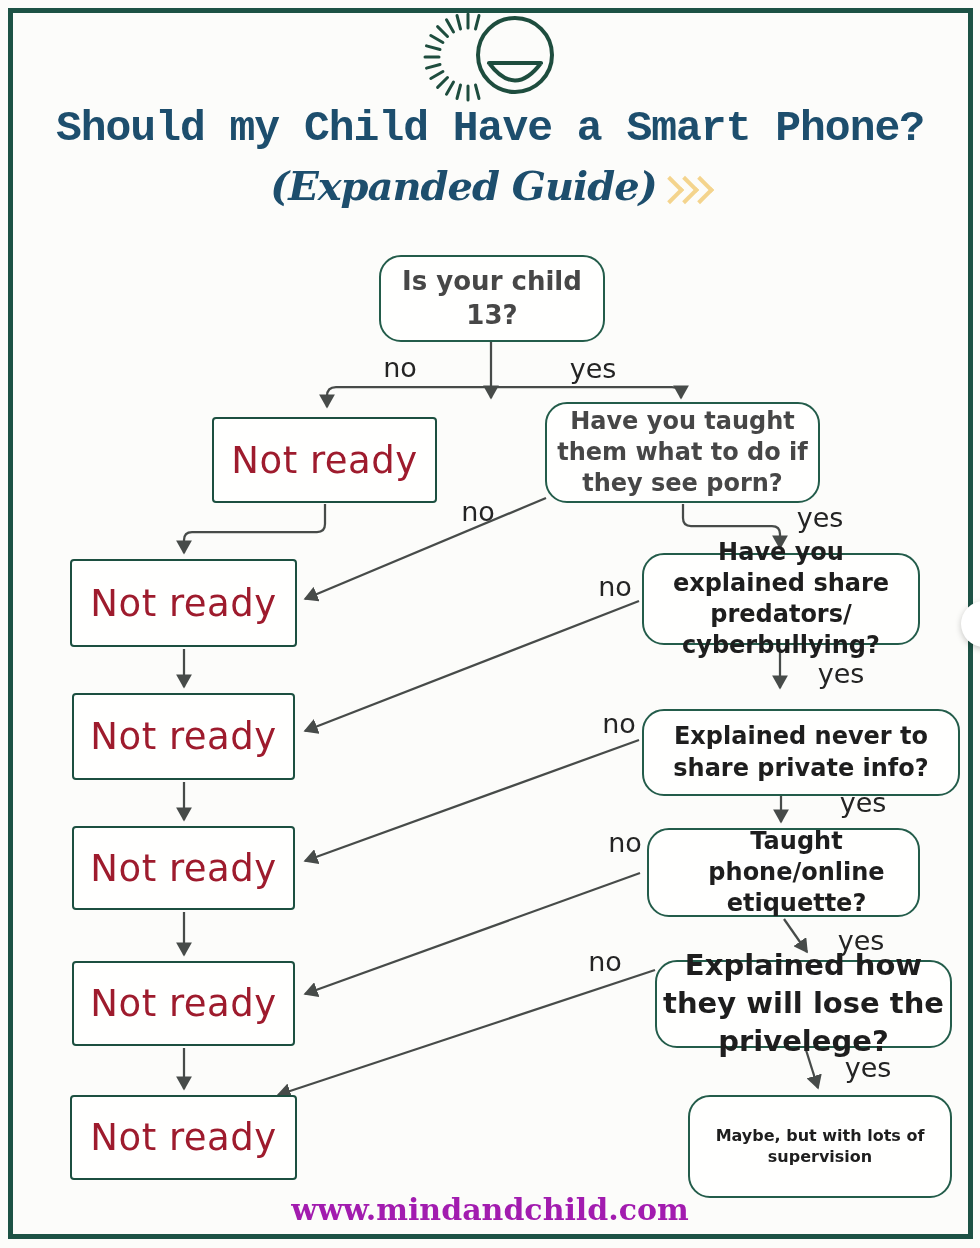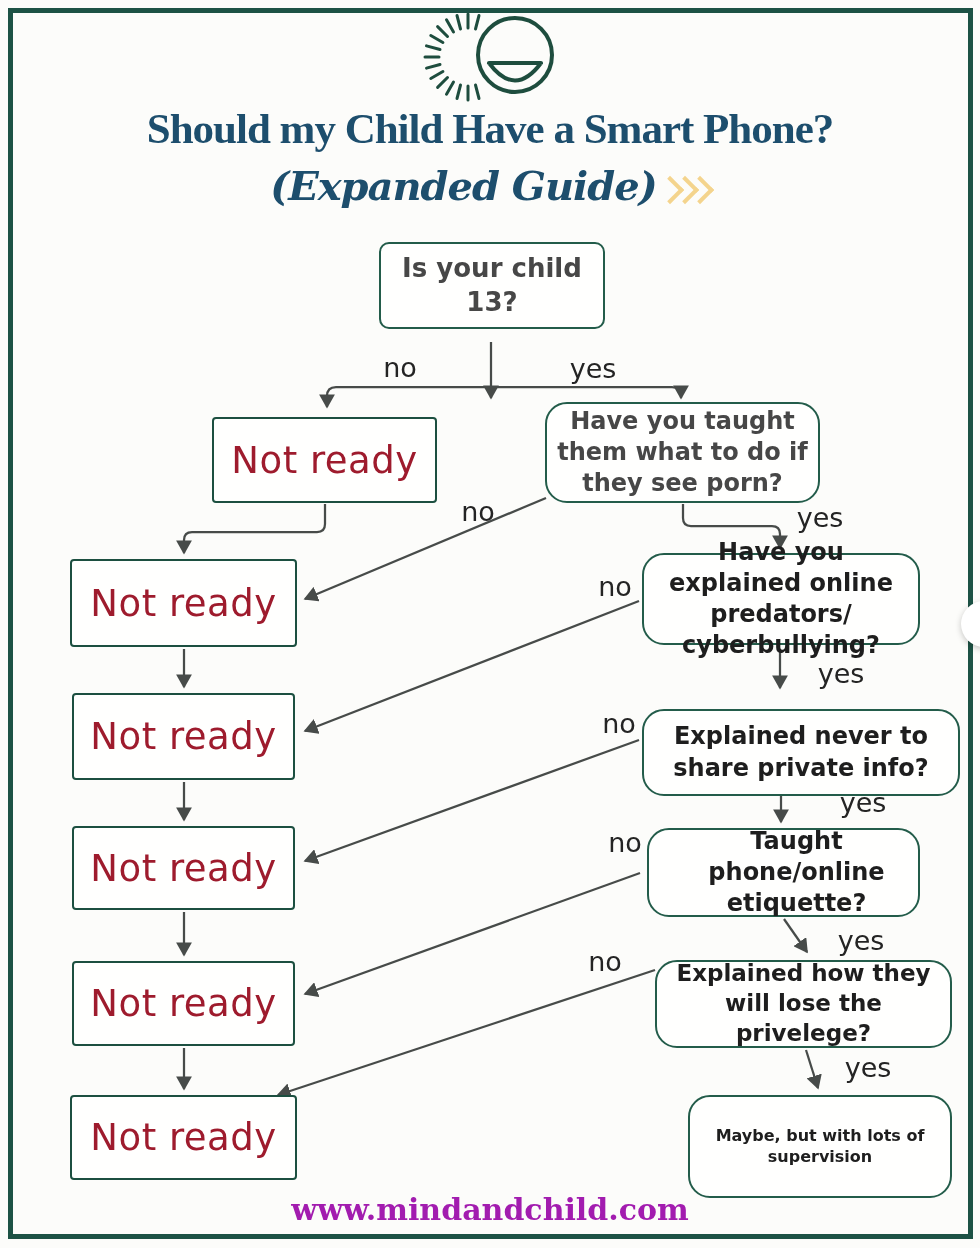--- a/index.html
+++ b/index.html
@@ -8,21 +8,21 @@
     background:#fcfcfa;overflow:hidden;
     font-family:"DejaVu Sans", sans-serif;
   }
   .frame{
     position:absolute;inset:8px 7px 9px 8px;
     border:5px solid #1d5245;pointer-events:none;
   }
   .logo-svg{position:absolute;left:0;top:0;width:980px;height:110px;}
   .title{
     position:absolute;left:0;top:104px;width:100%;text-align:center;
-    font-family:Liberation Serif, serif;font-weight:bold;
+    font-family:Liberation Mono, monospace;font-weight:bold;
     font-size:43px;color:#1d4e6d;letter-spacing:-1px;
   }
   .subtitle-row{
     position:absolute;left:0;top:162px;width:100%;
     display:flex;justify-content:center;align-items:center;gap:8px;
   }
   .subtitle{
     font-family:"DejaVu Serif", serif;font-weight:bold;font-style:italic;
     font-size:40px;color:#1d4e6d;letter-spacing:-1px;
   }
@@ -119,36 +119,36 @@
     <path class="edge" d="M 639 740 L 305 861" marker-end="url(#ah)"></path>
     <path class="edge" d="M 781 782 L 781 822" marker-end="url(#ah)"></path>
     <path class="edge" d="M 184 912 L 184 955" marker-end="url(#ah)"></path>
     <path class="edge" d="M 640 873 L 305 994" marker-end="url(#ah)"></path>
     <path class="edge" d="M 784 919 L 807 952" marker-end="url(#ah)"></path>
     <path class="edge" d="M 184 1048 L 184 1089" marker-end="url(#ah)"></path>
     <path class="edge" d="M 655 970 L 278 1095" marker-end="url(#ah)"></path>
     <path class="edge" d="M 806 1050 L 818 1088" marker-end="url(#ah)"></path>
   </svg>
 
-  <div class="qbox gray" style="left:379px;top:242px;width:226px;height:87px;font-size:26px;border-radius:10px;">
+  <div class="qbox gray" style="left:379px;top:255px;width:226px;height:87px;font-size:26px;">
     <span>Is your child 13?</span>
   </div>
   <div class="qbox gray" style="left:545px;top:402px;width:275px;height:101px;">
     <span>Have you taught them what to do if they see porn?</span>
   </div>
   <div class="qbox" style="left:642px;top:553px;width:278px;height:92px;">
-    <span>Have you explained online predators/​cyberbullying?</span>
+    <span>Have you explained share predators/​cyberbullying?</span>
   </div>
   <div class="qbox" style="left:642px;top:709px;width:318px;height:87px;">
     <span>Explained never to share private info?</span>
   </div>
   <div class="qbox" style="left:647px;top:828px;width:273px;height:89px;padding-left:36px;">
     <span>Taught phone/online etiquette?</span>
   </div>
-  <div class="qbox" style="left:655px;top:960px;width:297px;height:88px;font-size:23px;padding:2px 6px;">
+  <div class="qbox" style="left:655px;top:960px;width:297px;height:88px;font-size:29px;padding:2px 6px;">
     <span>Explained how they will lose the privelege?</span>
   </div>
   <div class="qbox" style="left:688px;top:1095px;width:264px;height:103px;font-size:16px;justify-content:center;">
     <span>Maybe, but with lots of supervision</span>
   </div>
 
   <div class="nrbox" style="left:212px;top:417px;width:225px;height:86px;">
     <span>Not ready</span>
   </div>
   <div class="nrbox" style="left:70px;top:559px;width:227px;height:88px;">

